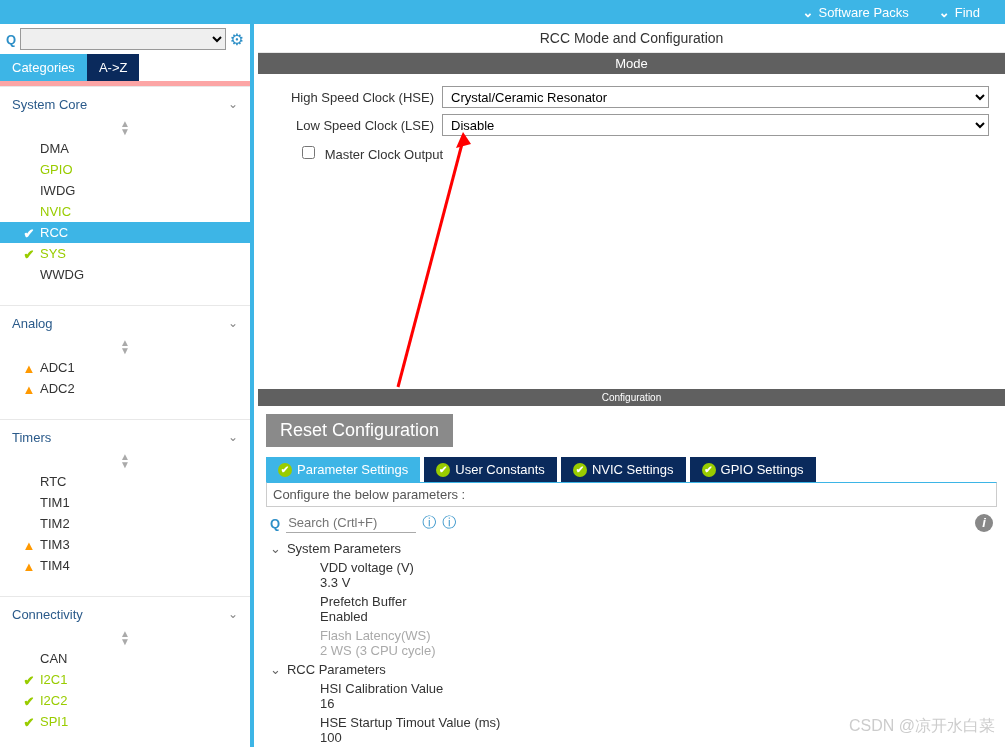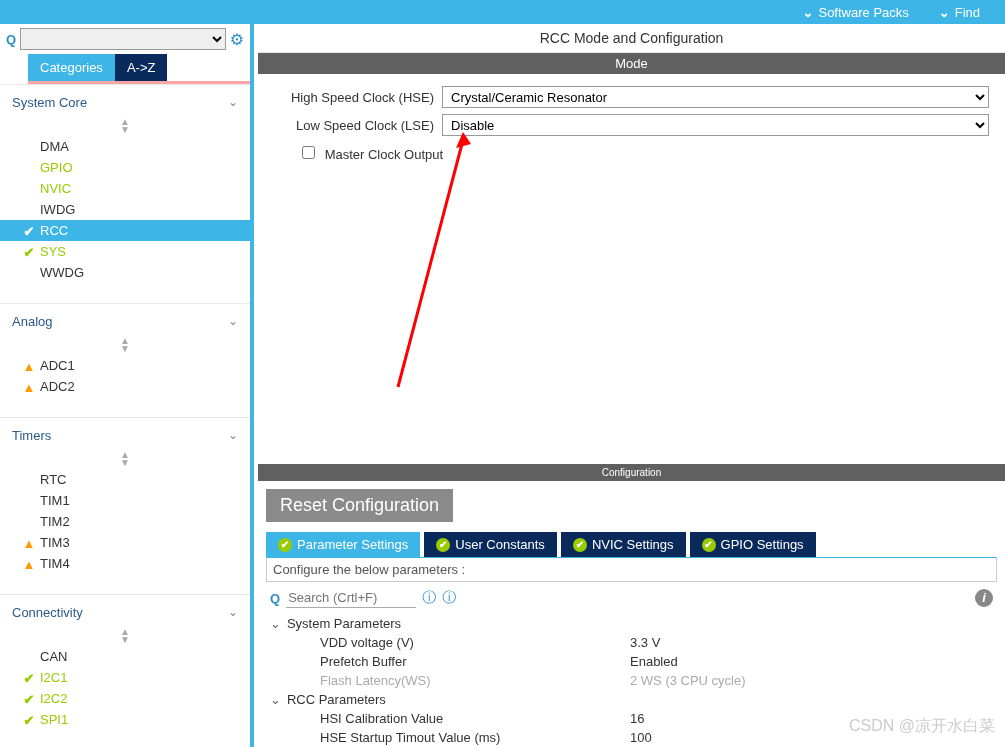--- a/index.html
+++ b/index.html
@@ -5,21 +5,21 @@
 * { margin:0; padding:0; box-sizing:border-box; font-family:Arial,sans-serif; font-size:13px; }
 body { width:1005px; height:747px; background:#fff; overflow:hidden; position:relative; }
 .topbar { height:24px; background:#3db5e6; color:#fff; display:flex; justify-content:flex-end; align-items:center; padding:0 10px; font-size:14px; }
 .topbar span { margin:0 15px; }
 .chev-down::before { content:"⌄"; font-weight:bold; margin-right:5px; }
 .left-panel { position:absolute; top:24px; left:0; width:254px; height:723px; background:#fff; border-right:4px solid #3db5e6; }
 .search-row { display:flex; align-items:center; padding:4px 6px; gap:4px; }
 .mag { color:#2d8fc7; font-weight:bold; }
 .search-row select { flex:1; height:22px; border:1px solid #999; }
 .gear { color:#2d8fc7; font-size:16px; margin-left:auto; }
-.tabs-row { display:flex; border-bottom:3px solid #fca5a5;margin-left:28px; }
+.tabs-row { display:flex; border-bottom:5px solid #fca5a5; }
 .tab { padding:6px 12px; font-size:13px; cursor:pointer; }
 .tab.active { background:#3db5e6; color:#fff; }
 .tab.dark { background:#0a2a5c; color:#fff; }
 .tree { overflow-y:auto; height:calc(100% - 60px); }
 .cat-header { display:flex; justify-content:space-between; align-items:flex-start; padding:10px 12px 6px 12px; color:#2a5a8a; font-size:14px; cursor:pointer; border-top:1px solid #e8e8e8; position:relative; }
 .cat-header .exp { color:#888; font-size:12px; }
 .sort-arrows { text-align:center; color:#aaa; font-size:10px; line-height:8px; padding:2px 0; }
 .tree-item { padding:3px 12px 3px 40px; color:#333; cursor:pointer; position:relative; }
 .tree-item.sel { background:#3db5e6; color:#fff; }
 .tree-item.green { color:#9c0; }
@@ -45,21 +45,21 @@
 .sub-tab.dark { background:#0a2a5c; }
 .ok-badge { display:inline-block; width:14px; height:14px; border-radius:50%; background:#9c0; color:#fff; font-size:10px; line-height:14px; text-align:center; font-weight:bold; }
 .desc { border:1px solid #ccc; border-top:1px solid #3db5e6; padding:4px 6px; color:#555; font-size:13px; }
 .param-search { display:flex; align-items:center; padding:6px 4px; gap:6px; }
 .param-search input { width:130px; border:none; border-bottom:1px solid #aaa; color:#888; padding:2px; }
 .nav-ico { color:#2d8fc7; font-size:14px; }
 .info-ico { margin-left:auto; width:18px; height:18px; border-radius:50%; background:#888; color:#fff; text-align:center; line-height:18px; font-weight:bold; font-style:italic; }
 .param-tree { padding:0 4px; }
 .pgroup { color:#333; padding:2px 0; }
 .pgroup::before { content:"⌄"; color:#666; margin-right:6px; display:inline-block; }
-.prow { display:flex; padding:2px 0 2px 50px; }
+.prow { display:flex; padding:2px 0 2px 50px;flex-direction:column; }
 .prow .pk { width:310px; color:#333; }
 .prow .pv { color:#333; }
 .prow.dim .pk, .prow.dim .pv { color:#aaa; }
 .arrow-svg { position:absolute; top:58px; left:130px; pointer-events:none; }
 .watermark { position:absolute; right:10px; bottom:10px; color:#ccc; font-size:16px; }
 </style>
 </head>
 <body>
 
 <div class="topbar">
@@ -78,22 +78,22 @@
     <div class="tab dark">A-&gt;Z</div>
   </div>
   <div class="tree">
     <div class="cat-header">
         <span>System Core</span>
         <span class="exp">⌄</span>
       </div>
     <div class="sort-arrows">▲<br>▼</div>
     <div class="tree-item">DMA</div>
     <div class="tree-item green">GPIO</div>
+    <div class="tree-item">IWDG</div>
     <div class="tree-item green">NVIC</div>
-    <div class="tree-item">IWDG</div>
     <div class="tree-item sel"><span class="ico check">✔</span><span>RCC</span></div>
     <div class="tree-item green"><span class="ico check">✔</span><span>SYS</span></div>
     <div class="tree-item">WWDG</div>
 
     <div class="cat-header" style="margin-top:20px">
         <span>Analog</span>
         <span class="exp">⌄</span>
       </div>
     <div class="sort-arrows">▲<br>▼</div>
     <div class="tree-item"><span class="ico warn">▲</span><span>ADC1</span></div>

